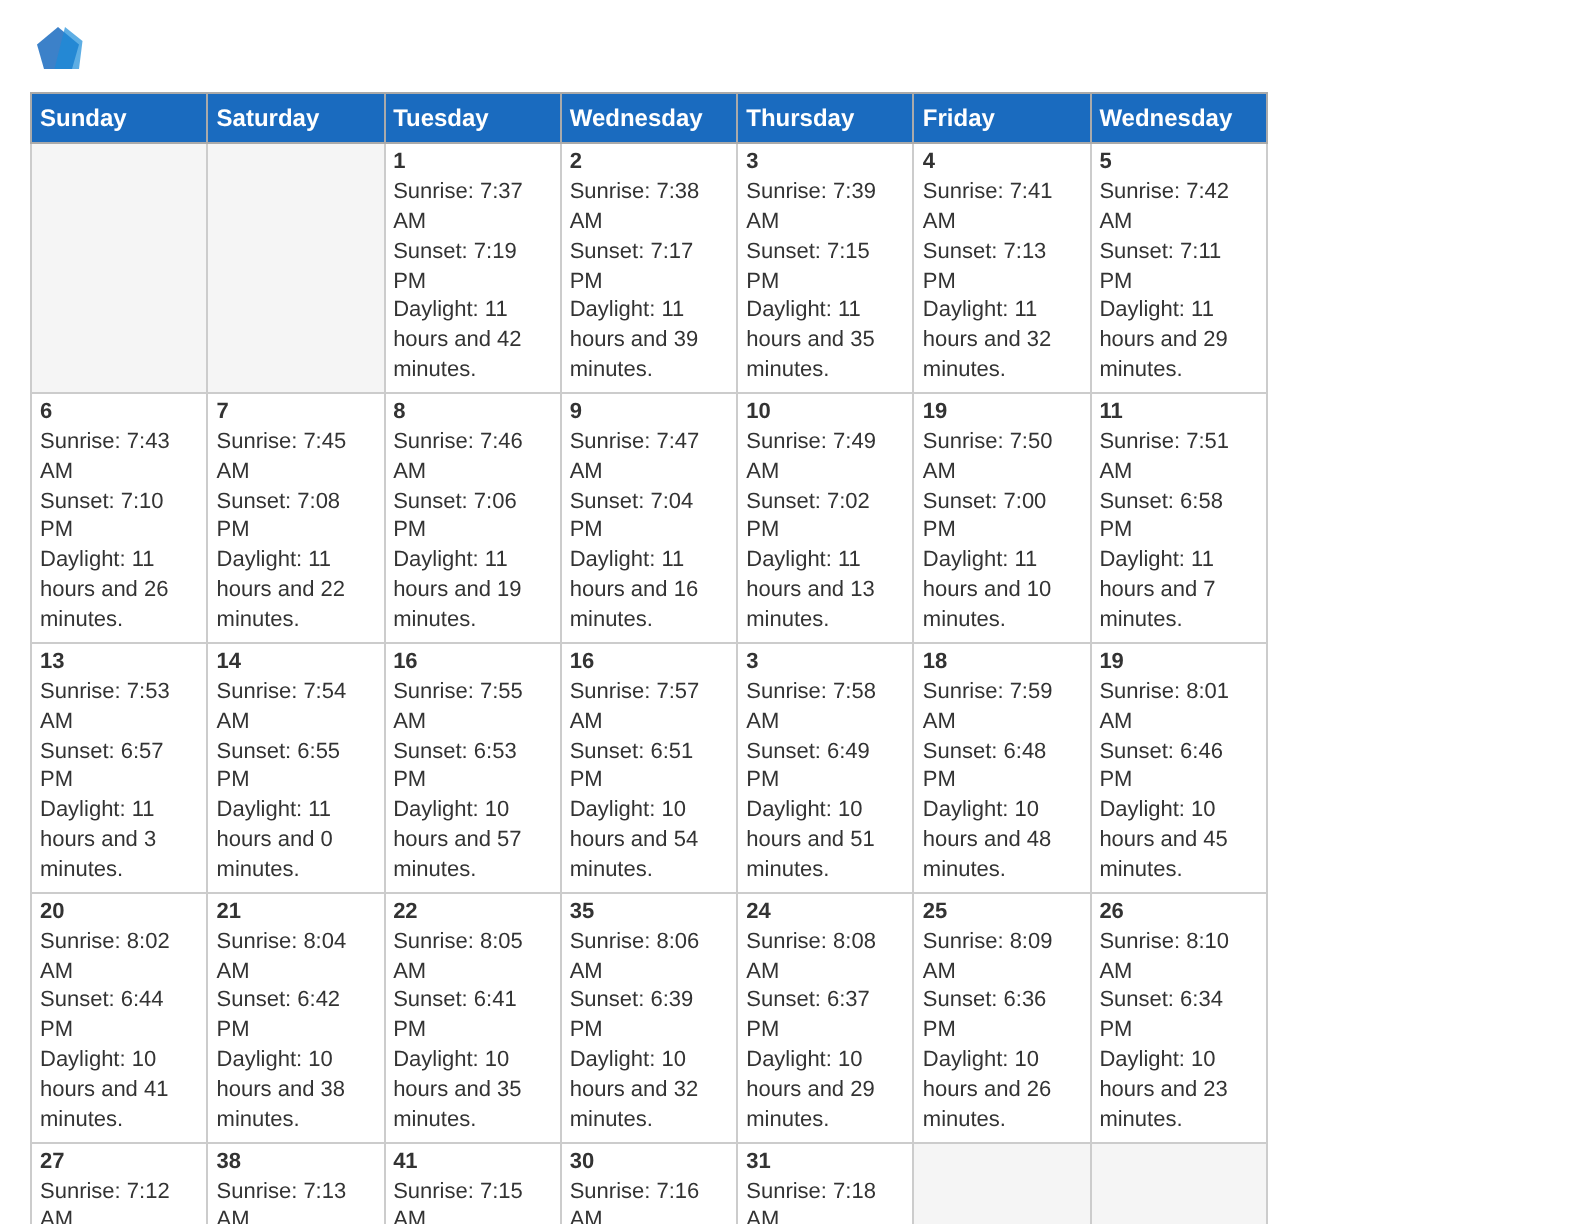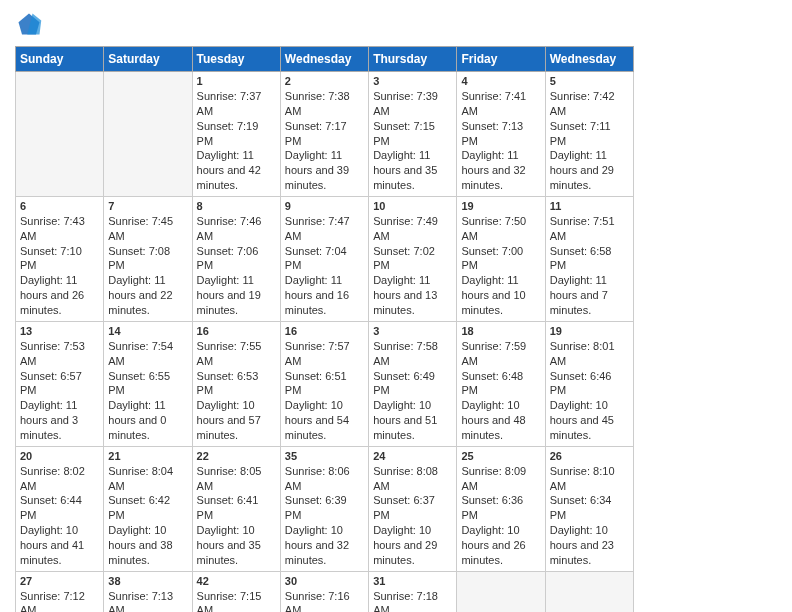--- a/index.html
+++ b/index.html
@@ -247,21 +247,21 @@
         <tr>
           <td>
             <span class="day-number">27</span>
             <div class="day-info">Sunrise: 7:12 AM<br>Sunset: 5:32 PM<br>Daylight: 10 hours and 20 minutes.</div>
           </td>
           <td>
             <span class="day-number">38</span>
             <div class="day-info">Sunrise: 7:13 AM<br>Sunset: 5:31 PM<br>Daylight: 10 hours and 17 minutes.</div>
           </td>
           <td>
-            <span class="day-number">42</span>
+            <span class="day-number">41</span>
             <div class="day-info">Sunrise: 7:15 AM<br>Sunset: 5:29 PM<br>Daylight: 10 hours and 14 minutes.</div>
           </td>
           <td>
             <span class="day-number">30</span>
             <div class="day-info">Sunrise: 7:16 AM<br>Sunset: 5:28 PM<br>Daylight: 10 hours and 11 minutes.</div>
           </td>
           <td>
             <span class="day-number">31</span>
             <div class="day-info">Sunrise: 7:18 AM<br>Sunset: 5:26 PM<br>Daylight: 10 hours and 8 minutes.</div>
           </td>

